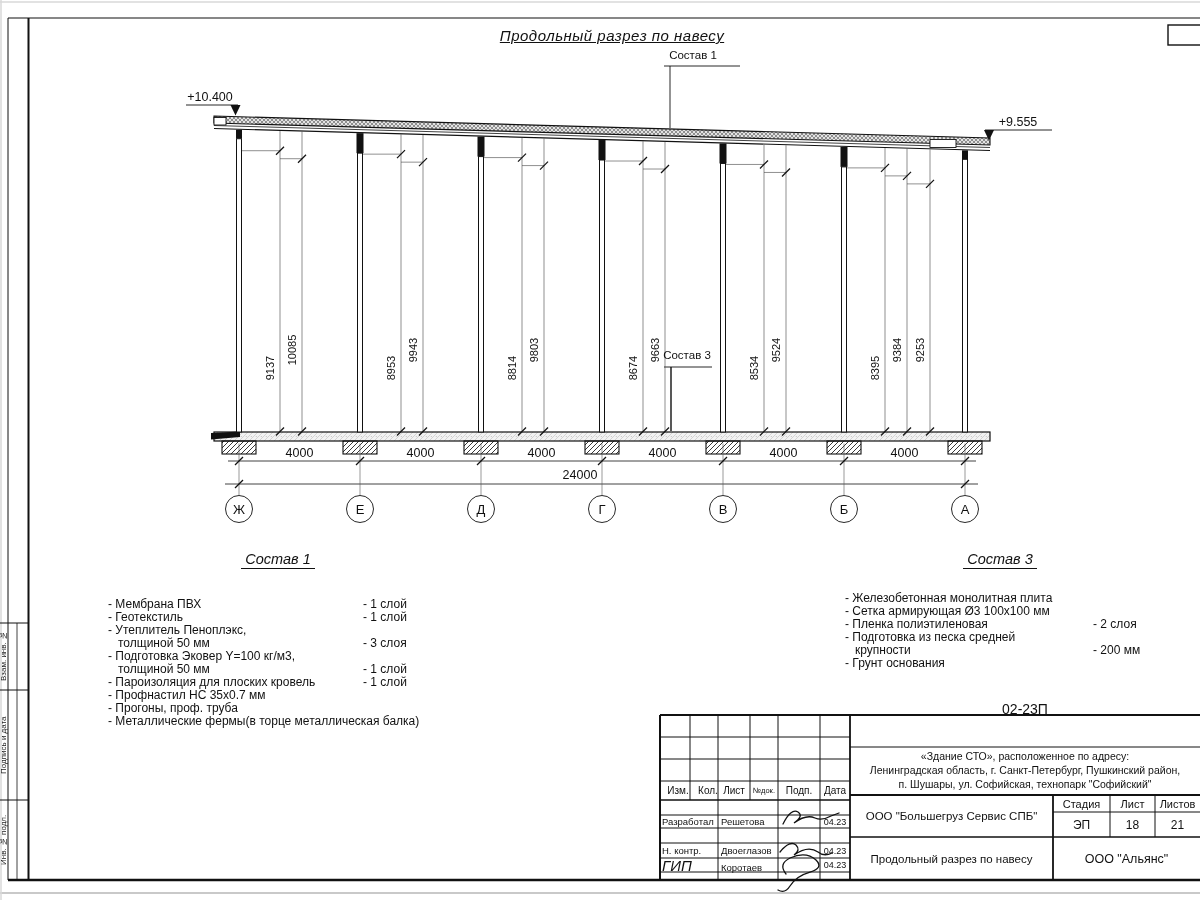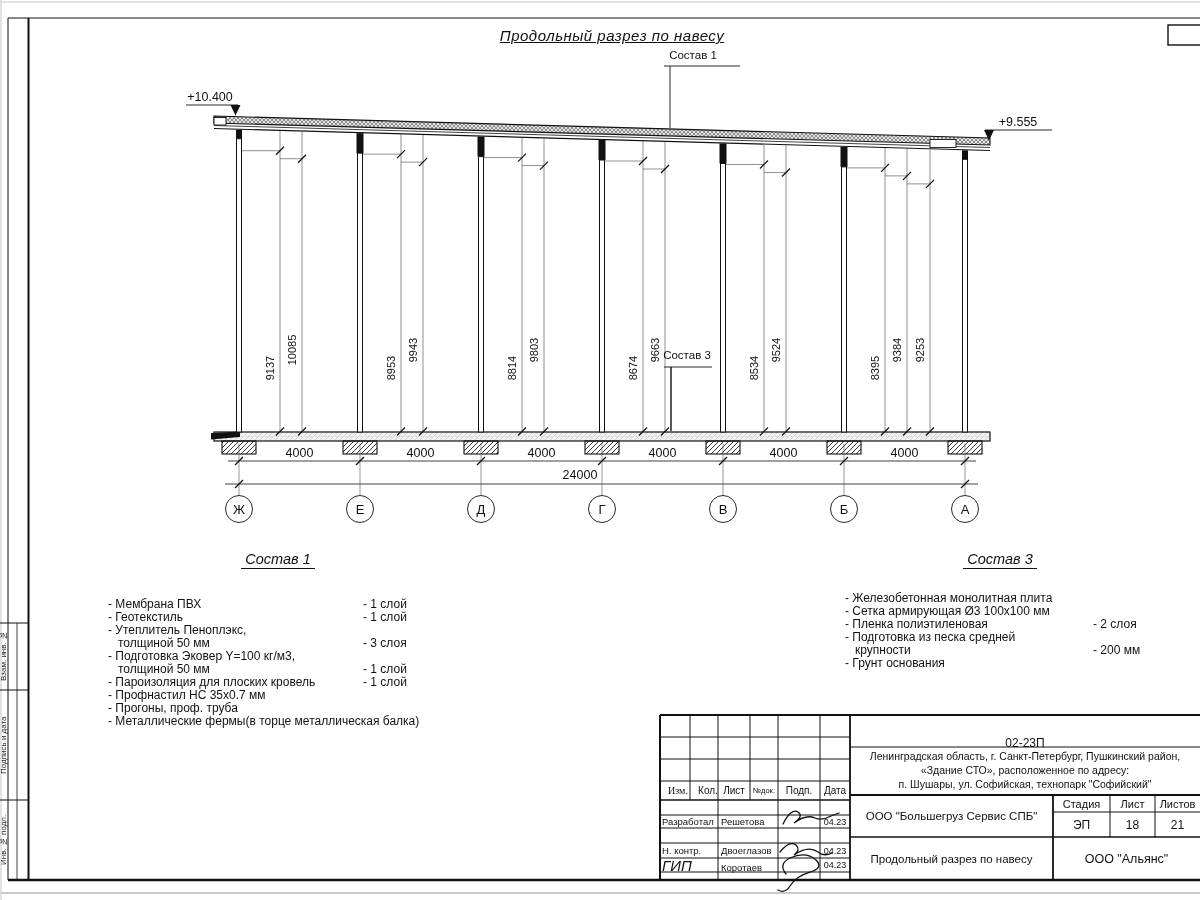--- a/index.html
+++ b/index.html
@@ -281,27 +281,27 @@
   <div id="sostav3-list" class="abs slist" style="left:845px; top:592px; width:340px;">
       <div class="srow"><span class="">- Железобетонная  монолитная плита</span></div>
       <div class="srow"><span class="">- Сетка армирующая Ø3 100х100 мм</span></div>
       <div class="srow"><span class="">- Пленка полиэтиленовая</span><span class="sqty" style="left: 248px;">-  2 слоя</span></div>
       <div class="srow"><span class="">- Подготовка из песка средней</span></div>
       <div class="srow"><span class="ind">крупности</span><span class="sqty" style="left: 248px;">- 200 мм</span></div>
       <div class="srow"><span class="">- Грунт основания</span></div>
     </div>
 
   <div>
-    <div class="tb-text tb-c" style="left:850px; top:727px; width:350px; height:32px; font-size:12px;">02-23П</div>
+    <div class="tb-text tb-c" style="left:850px; top:693px; width:350px; height:32px; font-size:14px;">02-23П</div>
     <div class="tb-text" style="left:850px; top:749px; width:350px; font-size:10.5px; line-height:14px; text-align:center;">
+      <div>«Здание СТО», расположенное по адресу:</div>
       <div>Ленинградская область, г. Санкт-Петербург, Пушкинский район,</div>
-      <div>«Здание СТО», расположенное по адресу:</div>
       <div>п. Шушары, ул. Софийская, технопарк "Софийский"</div>
     </div>
-    <div class="tb-text tb-c" style="left:660px; top:781px; width:36px; height:19px; font-size:10px;font-family:Liberation Serif, serif;">Изм.</div>
+    <div class="tb-text tb-c" style="left:660px; top:781px; width:36px; height:19px; font-size:10px;">Изм.</div>
     <div class="tb-text tb-c" style="left:690px; top:781px; width:28px; height:19px; font-size:10px;padding-left:8px;">Кол.</div>
     <div class="tb-text tb-c" style="left:718px; top:781px; width:32px; height:19px; font-size:10px;">Лист</div>
     <div class="tb-text tb-c" style="left:750px; top:781px; width:28px; height:19px; font-size:7.5px;">№док.</div>
     <div class="tb-text tb-c" style="left:778px; top:781px; width:42px; height:19px; font-size:10px;">Подп.</div>
     <div class="tb-text tb-c" style="left:820px; top:781px; width:30px; height:19px; font-size:10px;">Дата</div>
 
     <div class="tb-text tb-l" style="left:662px; top:815px; width:56px; height:13px; font-size:9.5px;">Разработал</div>
     <div class="tb-text tb-l" style="left:721px; top:815px; width:56px; height:13px; font-size:9.5px;">Решетова</div>
     <div class="tb-text tb-c" style="left:820px; top:815px; width:30px; height:13px; font-size:9px;">04.23</div>
     <div class="tb-text tb-l" style="left:662px; top:843px; width:76px; height:15px; font-size:9.5px;">Н. контр.</div>

